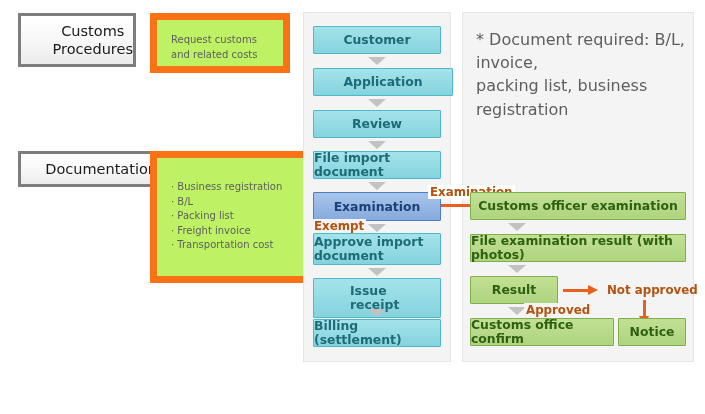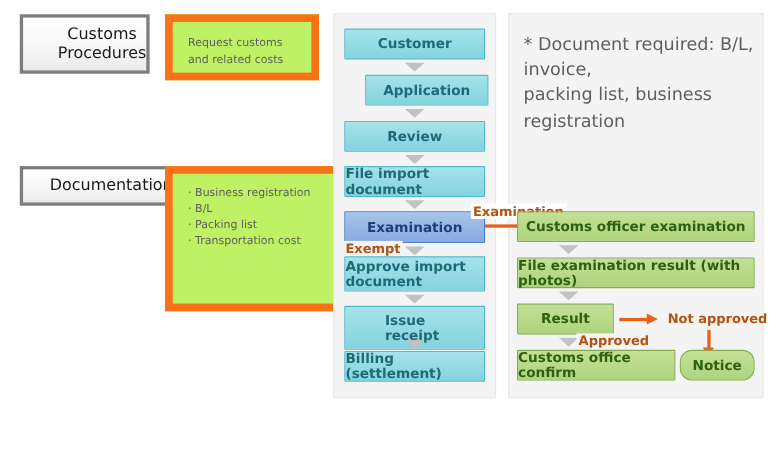--- a/index.html
+++ b/index.html
@@ -37,21 +37,21 @@
     position: absolute;
     background: #bef264;
     border: 7px solid #f97316;
     box-sizing: border-box;
     color: #5e5e5e;
     font-size: 10px;
     line-height: 1.45;
     padding: 13px 14px;
   }
   #info-request { left: 150px; top: 13px;  width: 140px; height: 60px; }
-  #info-doclist { left: 150px; top: 151px; width: 160px; height: 132px; padding: 11px 14px; }
+  #info-doclist { left: 150px; top: 151px; width: 160px; height: 132px; padding: 22px 14px; }
   #info-doclist .doc-line { white-space: nowrap; }
 
   
   .flow-panel {
     position: absolute;
     top: 12px;
     height: 350px;
     background: #f4f4f4;
     border: 1px solid #e6e6e6;
     box-sizing: border-box;
@@ -151,29 +151,30 @@
 
 <div class="info-panel" id="info-request">
   <div>Request customs</div>
   <div>and related costs</div>
 </div>
 
 <div class="info-panel" id="info-doclist">
   <div class="doc-line">· Business registration</div>
   <div class="doc-line">· B/L</div>
   <div class="doc-line">· Packing list</div>
+  <div class="doc-line">· Freight invoice</div>
   <div class="doc-line">· Transportation cost</div>
 </div>
 
 <div class="flow-panel" id="panel-main"></div>
 
 <div class="node cyan" style="left:313px; top:26px; width:128px; height:28px;">Customer</div>
 <div class="tri-down" style="left:368px; top:57px;"></div>
 
-<div class="node cyan" style="left:332px; top:68px; width:112px; height:28px;">Application</div>
+<div class="node cyan" style="left:313px; top:68px; width:140px; height:28px;">Application</div>
 <div class="tri-down" style="left:368px; top:99px;"></div>
 
 <div class="node cyan" style="left:313px; top:110px; width:128px; height:28px;">Review</div>
 <div class="tri-down" style="left:368px; top:141px;"></div>
 
 <div class="node cyan" style="left:313px; top:151px; width:128px; height:28px;">File import document</div>
 <div class="tri-down" style="left:368px; top:182px;"></div>
 
 <div class="node blue" style="left:313px; top:192px; width:128px; height:29px;">Examination</div>
 <div class="tri-down" style="left:368px; top:224px;"></div>
@@ -209,13 +210,13 @@
 
 <div class="arrow-h" style="left:563px; top:289px; width:26px;"></div>
 <div class="orange-label" style="left:605px; top:283px; background:transparent;">Not approved</div>
 
 <div class="arrow-v" style="left:643px; top:300px; height:17px;"></div>
 
 <div class="orange-label" style="left:524px; top:303px;">Approved</div>
 
 <div class="node green" style="left:470px; top:318px; width:144px; height:28px;">Customs office confirm</div>
 
-<div class="node green" style="left:618px; top:318px; width:68px; height:28px;border-radius:11px;">Notice</div>
+<div class="node green" style="left:618px; top:318px; width:68px; height:28px;">Notice</div>
 
 </body></html>

